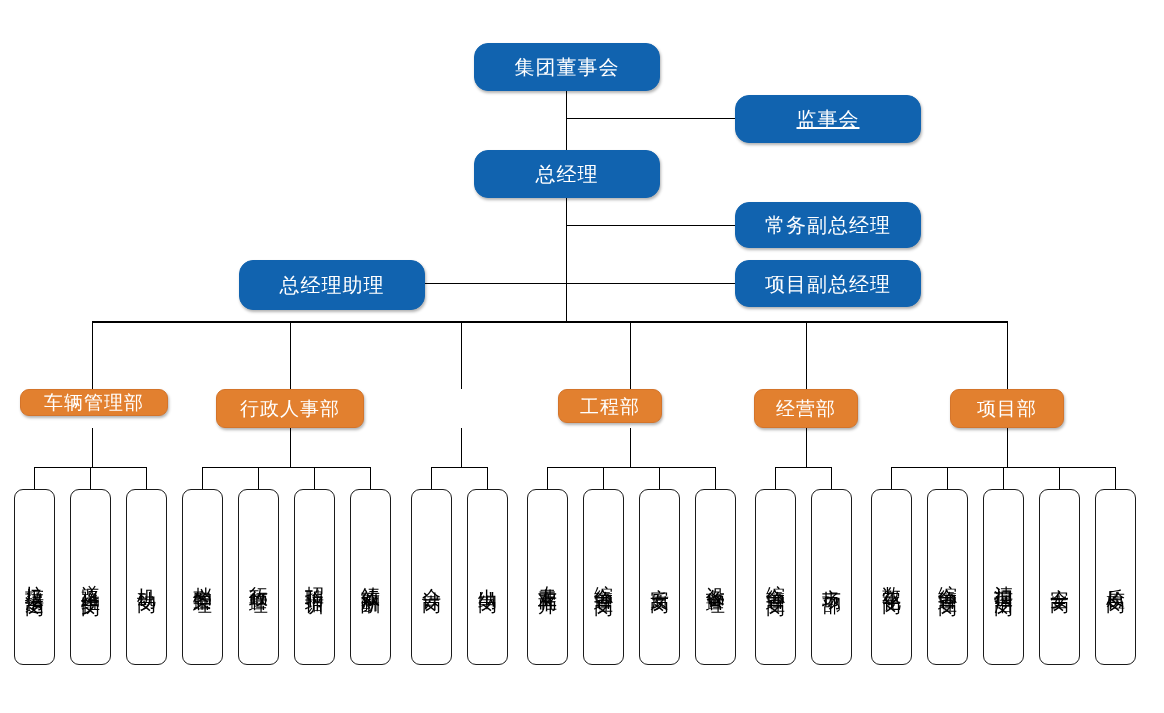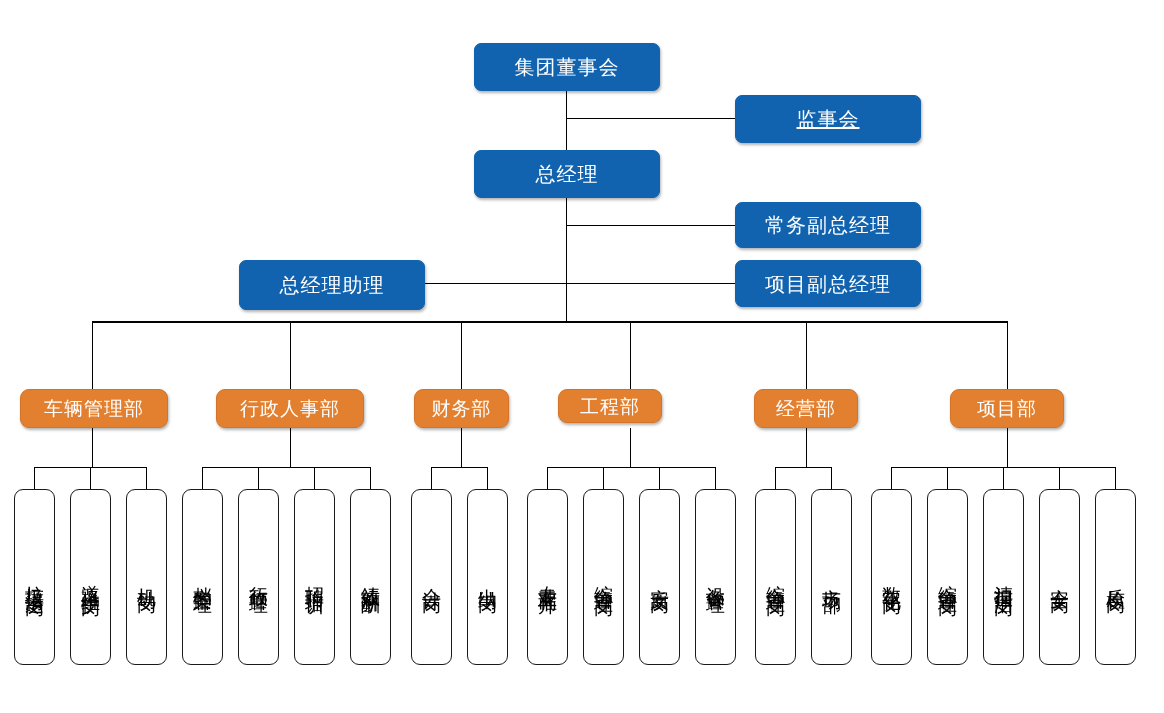--- a/index.html
+++ b/index.html
@@ -21,21 +21,21 @@
   .ln.v{width:1px;}
   .ln.thick{background:#000000;height:2px;}
 
   
   .node{
     position:absolute;
     box-sizing:border-box;
     display:flex;
     align-items:center;
     justify-content:center;
-    border-radius:7px;
+    border-radius:14px;
     color:#ffffff;
     white-space:nowrap;
     letter-spacing:1px;
     line-height:1;
     box-shadow:1px 2px 3px rgba(0,0,0,0.30);
   }
   .node.blue{
     background:#1163AF;
     border:1px solid #1163AF;
     font-size:20px;
@@ -149,29 +149,26 @@
   </div>
 
   <div class="node blue" style="left:735px;top:260px;width:186px;height:47px;">
     <span>项目副总经理</span>
   </div>
 
   <div class="node blue" style="left:239px;top:260px;width:186px;height:50px;">
     <span>总经理助理</span>
   </div>
 
-  <div class="node orange" style="left:20px;top:389px;width:148px;height:39px;">
+  <div class="node orange" style="left:20px;top:389px;width:148px;height:27px;">
     <span>车辆管理部</span>
   </div>
   <div class="node orange" style="left:216px;top:389px;width:148px;height:39px;">
     <span>行政人事部</span>
   </div>
-  <div class="node orange" style="left:414px;top:389px;width:95px;height:39px;">
-    <span>财务部</span>
-  </div>
   <div class="node orange" style="left:558px;top:389px;width:104px;height:34px;text-align:center;">
     <span>工程部</span>
   </div>
   <div class="node orange" style="left:754px;top:389px;width:104px;height:39px;">
     <span>经营部</span>
   </div>
   <div class="node orange" style="left:950px;top:389px;width:114px;height:39px;">
     <span>项目部</span>
   </div>
 

